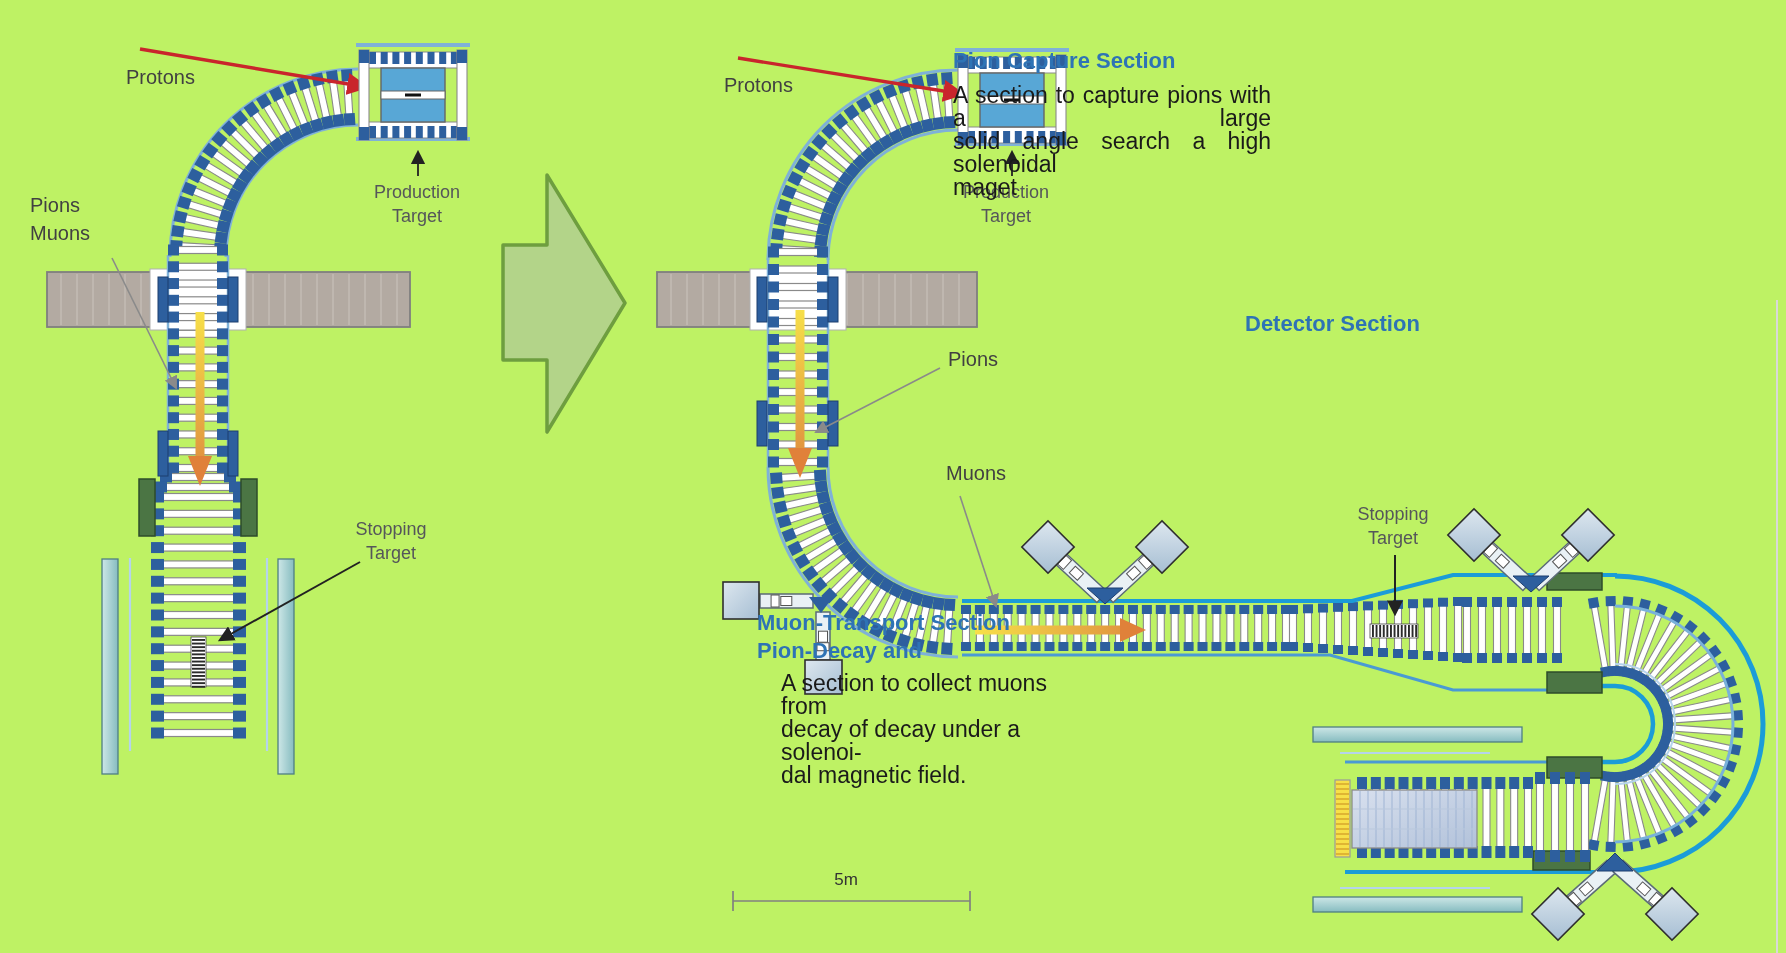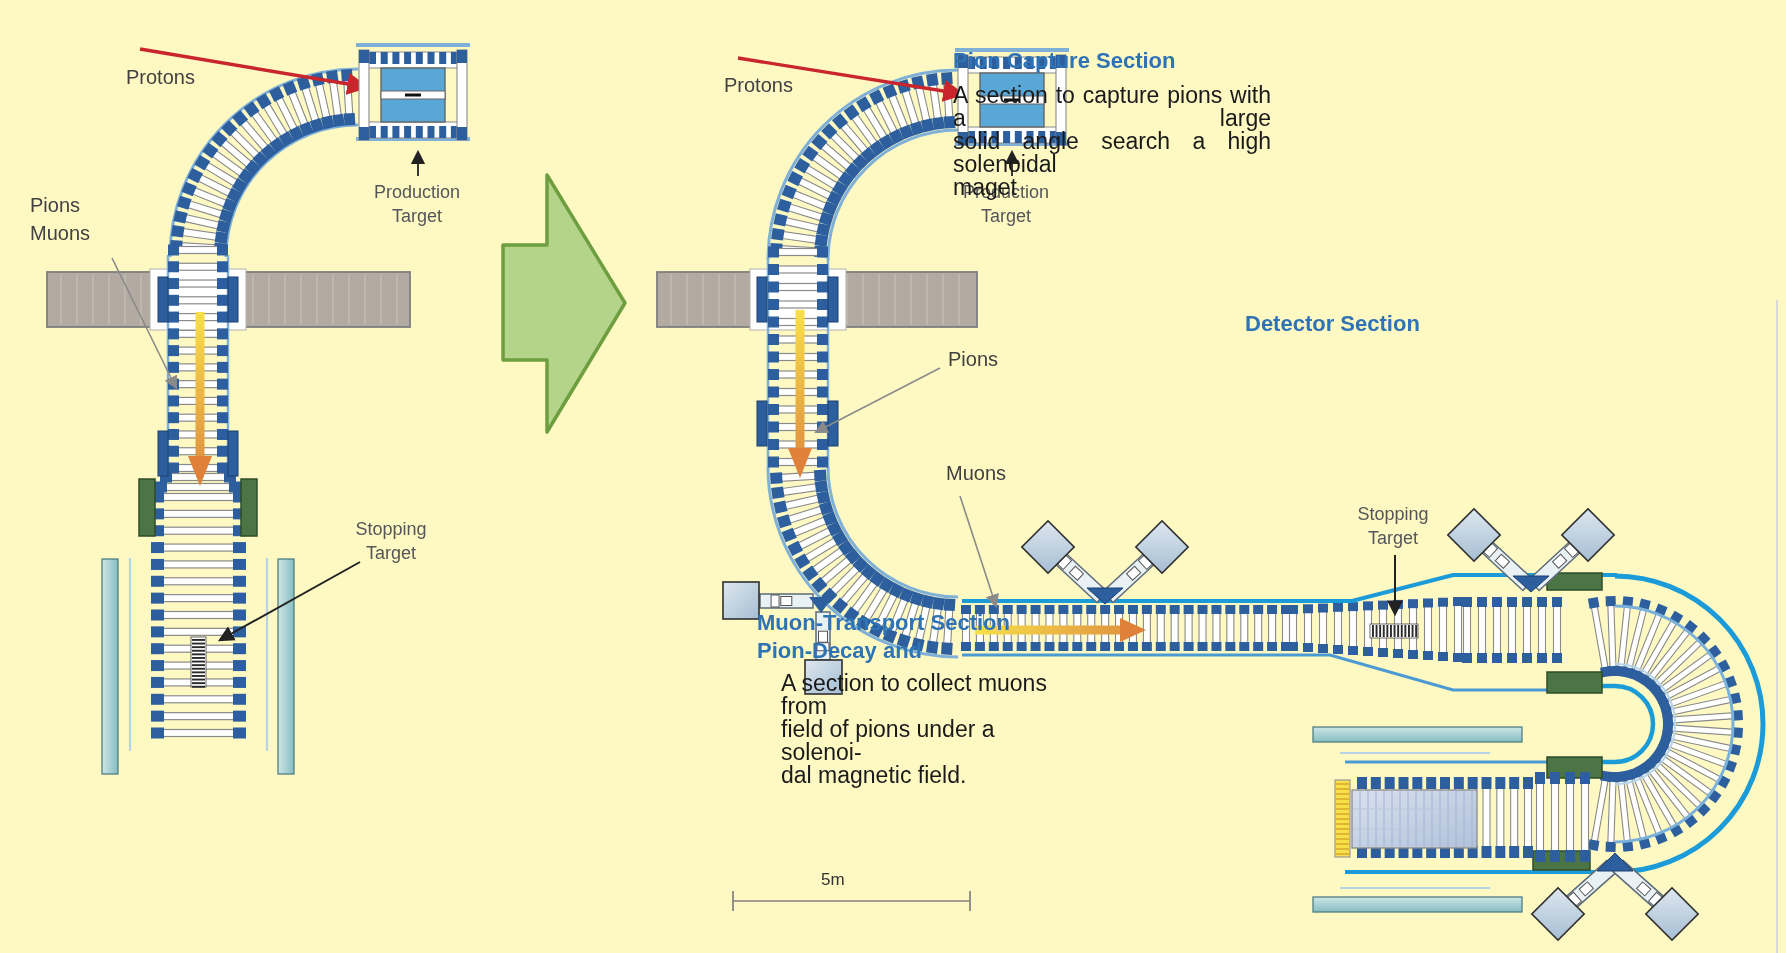--- a/index.html
+++ b/index.html
@@ -1,24 +1,24 @@
 <!DOCTYPE html>
 <html><head>
 <meta charset="utf-8">
 <style>
   html,body{margin:0;padding:0;background:#fff;}
-  #stage{position:relative;width:1786px;height:953px;overflow:hidden;background:#fef9c3;
+  #stage{position:relative;width:1786px;height:953px;overflow:hidden;background:#bef264;
          font-family:"Liberation Sans",sans-serif;}
   #art{position:absolute;left:0;top:0;}
   .lbl{position:absolute;color:#4b4b4d;font-size:20px;line-height:27px;white-space:nowrap;}
   .tlabel{position:absolute;color:#55565a;font-size:18px;line-height:24px;text-align:center;}
   .h1{position:absolute;color:#2e73b5;font-size:22px;font-weight:bold;line-height:28px;white-space:nowrap;}
   .body{position:absolute;color:#1a1a1a;font-size:23px;line-height:23px;}
   .jline{text-align:justify;text-align-last:justify;}
-  .scale{position:absolute;color:#333;font-size:17px;text-align:left;}
+  .scale{position:absolute;color:#333;font-size:17px;text-align:center;}
 </style>
 </head>
 <body>
 
 <div id="stage">
 
   <svg id="art" width="1786" height="953" viewBox="0 0 1786 953">
     <defs>
       <marker id="mBlack" viewBox="0 0 10 10" refX="8.5" refY="5" markerWidth="8" markerHeight="8" orient="auto-start-reverse">
         <path d="M0,0 L10,5 L0,10 z" fill="#222"></path>
@@ -1215,20 +1215,20 @@
     <div class="jline">solid angle search a high solenoidal</div>
     <div>maget</div>
   </div>
 
   <div class="h1" style="left:757px;top:609px;">
     <div>Muon-Transport Section</div>
     <div>Pion-Decay and</div>
   </div>
   <div class="body" style="left:757px;top:672px;width:272px;margin-left:24px;">
     <div>A section to collect muons from</div>
-    <div>field of pions under a solenoi-</div>
+    <div>decay of decay under a solenoi-</div>
     <div>dal magnetic field.</div>
   </div>
 
   <div class="h1" style="left:1245px;top:310px;">Detector Section</div>
 
   <div class="scale" style="left:821px;top:870px;width:50px;">5m</div>
 </div>
 
 </body></html>

